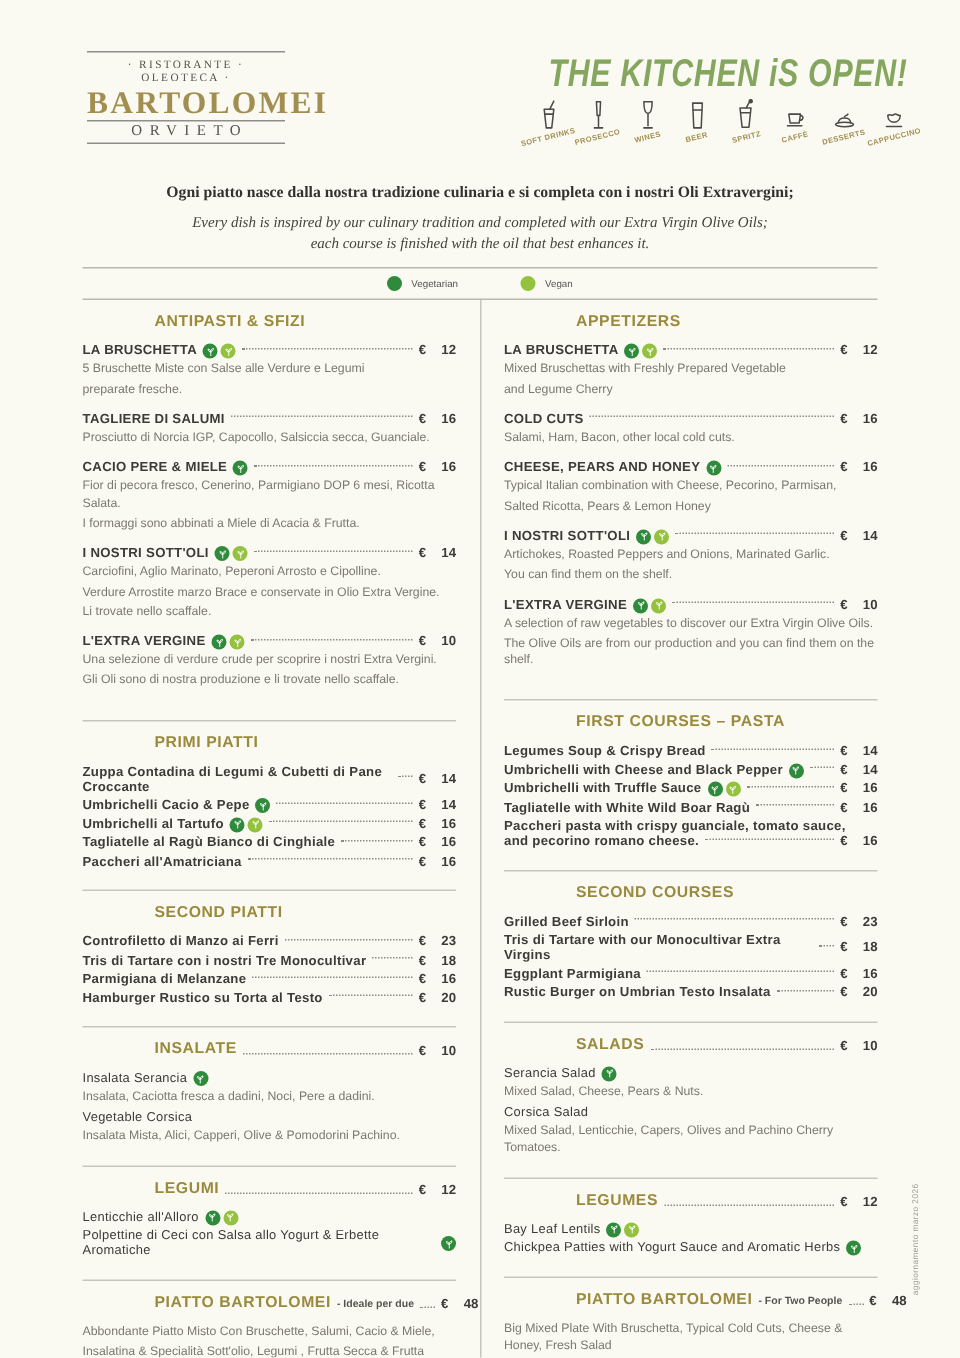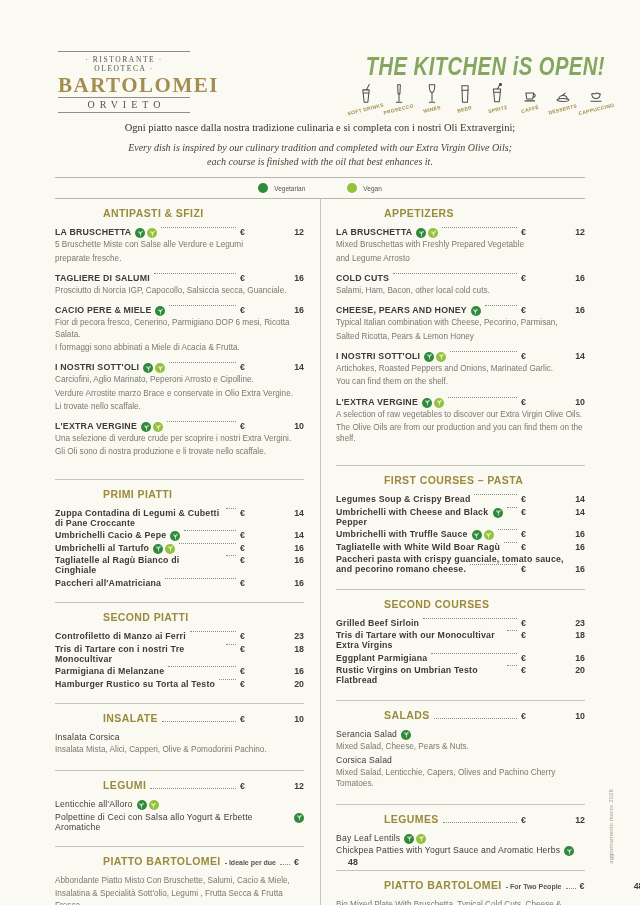--- a/index.html
+++ b/index.html
@@ -1,35 +1,35 @@
 <!DOCTYPE html>
 <html><head>
 <meta charset="utf-8">
 <style>
   html,body{margin:0;padding:0;background:#fbfaf2;}
   .page{width:640px;height:905px;box-sizing:border-box;display:flex;flex-direction:column;
         font-family:"Liberation Sans",sans-serif;color:#3c3b37;position:relative;overflow:hidden;}
   
-  .header{display:flex;justify-content:space-between;align-items:flex-start;padding:51px 28px 0 58px;}
+  .header{display:flex;justify-content:space-between;align-items:flex-start;padding:34px 28px 0 58px;}
   .logo-block{width:132px;text-align:center;}
   .logo-rule{border-top:1px solid #8f8e88;margin:0;}
   .logo-sub{font-family:"Liberation Serif",serif;font-size:7.5px;letter-spacing:1.6px;color:#55544e;margin:3px 0 0;}
   .logo-name{font-family:"Liberation Serif",serif;font-size:21px;font-weight:bold;letter-spacing:1.5px;color:#a38e52;line-height:1.15;}
   .logo-city{font-family:"Liberation Serif",serif;font-size:10px;letter-spacing:5px;color:#55544e;margin:1px 0 2px;text-indent:5px;}
   .banner{width:262px;text-align:center;}
   .banner-title{font-size:23px;font-weight:bold;font-style:italic;color:#85a65f;white-space:nowrap;
                 transform:scale(0.88,1.12);transform-origin:center top;letter-spacing:0.5px;}
   .banner-icons{display:flex;justify-content:space-between;margin-top:5px;padding:0 2px;}
   .b-icon{width:28px;display:flex;flex-direction:column;align-items:center;}
   .b-icon svg{height:22px;}
   .b-lbl{font-size:5px;font-weight:bold;color:#a38e52;transform:rotate(-14deg);letter-spacing:0.3px;
          margin-top:1px;white-space:nowrap;}
   
   .tagline{text-align:center;margin-top:8px;font-family:"Liberation Serif",serif;padding:0 40px;}
-  .tag-it{font-weight:normal;font-size:10.5px;color:#33322c;line-height:1.35;}
+  .tag-it{font-weight:bold;font-size:10.5px;color:#33322c;line-height:1.35;margin-top:18px;}
   .tag-en{font-style:italic;font-size:10px;color:#45443c;margin-top:6px;line-height:1.35;}
   
   .legend-bar{margin:9px 55px 0;border-top:1px solid #b9b8b0;border-bottom:1px solid #b9b8b0;
               display:flex;justify-content:center;gap:42px;align-items:center;padding:5px 0;}
   .legend-item{display:flex;align-items:center;gap:6px;}
   .legend-item .lbl{font-size:6.5px;color:#55544e;}
   
   .badge{width:10px;height:10px;border-radius:50%;display:inline-flex;align-items:center;justify-content:center;flex:none;}
   .badge.vegetarian{background:#2f8a3c;}
   .badge.vegan{background:#94c13e;}
@@ -38,25 +38,25 @@
   .columns{flex:1;display:flex;padding:0 55px;position:relative;margin-top:0;}
   .columns::after{content:'';position:absolute;left:50%;top:0;bottom:0;border-left:1px solid #c6c5bd;}
   .col{width:50%;box-sizing:border-box;}
   .col.left{padding-right:16px;}
   .col.right{padding-left:16px;}
   .rule{border-top:1px solid #c6c5bd;margin:9px 0 0;}
   .section{padding:8px 0 3px;}
   .sec-head{display:flex;align-items:flex-end;margin-bottom:8px;}
   .sec-title{color:#9a8a3e;font-weight:bold;font-size:10.5px;letter-spacing:0.4px;white-space:nowrap;margin-left:48px;}
   .sec-suffix{font-size:7px;color:#55544e;font-weight:bold;margin-left:4px;white-space:nowrap;padding-bottom:1px;}
-  .row{display:flex;align-items:flex-start;}
+  .row{display:flex;align-items:center;}
   .leader{flex:1;border-bottom:1px dotted #8d8c84;margin:0 4px 2px;min-width:10px;}
   .price{white-space:nowrap;font-size:8.8px;font-weight:bold;color:#3c3b37;}
   .price .cur{margin-right:8px;}
-  .price .val{display:inline-block;width:12px;text-align:right;margin-left:39px;}
+  .price .val{display:inline-block;width:12px;text-align:right;}
   .item{margin-bottom:9px;}
   .item.compact{margin-bottom:2.5px;}
   .item .name{font-weight:bold;font-size:8.8px;letter-spacing:0.2px;}
   .item.plain .name{font-weight:normal;font-size:8.6px;}
   .desc{font-size:8.2px;color:#7a786f;line-height:1.38;margin-top:2px;}
   .side-note{position:absolute;right:26px;bottom:42px;writing-mode:vertical-rl;transform:rotate(180deg);
              font-size:5.5px;color:#9b9a92;letter-spacing:0.3px;}
   svg.line{fill:none;stroke:#4b4a44;stroke-width:1.1;stroke-linecap:round;stroke-linejoin:round;}
 </style>
 </head>
@@ -356,21 +356,34 @@
         </div>
         <div class="rule"></div>
         <div class="section">
           <div class="sec-head">
             <span class="sec-title">INSALATE</span>
             <div class="leader"></div>
             <span class="price"><span class="cur">€</span><span class="val">10</span></span>
           </div>
           <div class="item plain compact">
             <div class="row">
-              <span class="name">Insalata Corsica</span>
+              <span class="name">Insalata Serancia</span>
+              <span class="badges">
+                <span class="badge vegetarian">
+                  <svg viewBox="0 0 10 10" width="7" height="7">
+                    <path d="M5 8.6 V4.6 M5 5.2 C5 3.2 3.6 2.7 2.4 2.4 C2.6 4.3 3.5 5.2 5 5.2 M5 4.6 C5 2.8 6.4 2 7.6 1.8 C7.5 3.7 6.6 4.7 5 4.7" stroke="#fff" stroke-width="0.9" fill="none" stroke-linecap="round"></path>
+                  </svg>
+                </span>
+              </span>
+            </div>
+            <div class="desc">Insalata, Caciotta fresca a dadini, Noci, Pere a dadini.</div>
+          </div>
+          <div class="item plain compact">
+            <div class="row">
+              <span class="name">Vegetable Corsica</span>
             </div>
             <div class="desc">Insalata Mista, Alici, Capperi, Olive &amp; Pomodorini Pachino.</div>
           </div>
         </div>
         <div class="rule"></div>
         <div class="section">
           <div class="sec-head">
             <span class="sec-title">LEGUMI</span>
             <div class="leader"></div>
             <span class="price"><span class="cur">€</span><span class="val">12</span></span>
@@ -436,21 +449,21 @@
                 <span class="badge vegan">
                   <svg viewBox="0 0 10 10" width="7" height="7">
                     <path d="M5 8.6 V4.6 M5 5.2 C5 3.2 3.6 2.7 2.4 2.4 C2.6 4.3 3.5 5.2 5 5.2 M5 4.6 C5 2.8 6.4 2 7.6 1.8 C7.5 3.7 6.6 4.7 5 4.7" stroke="#fff" stroke-width="0.9" fill="none" stroke-linecap="round"></path>
                   </svg>
                 </span>
               </span>
               <div class="leader"></div>
               <span class="price"><span class="cur">€</span><span class="val">12</span></span>
             </div>
             <div class="desc">Mixed Bruschettas with Freshly Prepared Vegetable</div>
-            <div class="desc">and Legume Arrosto</div>
+            <div class="desc">and Legume Cherry</div>
           </div>
           <div class="item">
             <div class="row">
               <span class="name">COLD CUTS</span>
               <div class="leader"></div>
               <span class="price"><span class="cur">€</span><span class="val">16</span></span>
             </div>
             <div class="desc">Salami, Ham, Bacon, other local cold cuts.</div>
           </div>
           <div class="item">
@@ -596,21 +609,21 @@
           </div>
           <div class="item compact">
             <div class="row">
               <span class="name">Eggplant Parmigiana</span>
               <div class="leader"></div>
               <span class="price"><span class="cur">€</span><span class="val">16</span></span>
             </div>
           </div>
           <div class="item compact">
             <div class="row">
-              <span class="name">Rustic Virgins on Umbrian Testo Flatbread</span>
+              <span class="name">Rustic Burger on Umbrian Testo Insalata</span>
               <div class="leader"></div>
               <span class="price"><span class="cur">€</span><span class="val">20</span></span>
             </div>
           </div>
         </div>
         <div class="rule"></div>
         <div class="section">
           <div class="sec-head">
             <span class="sec-title">SALADS</span>
             <div class="leader"></div>

